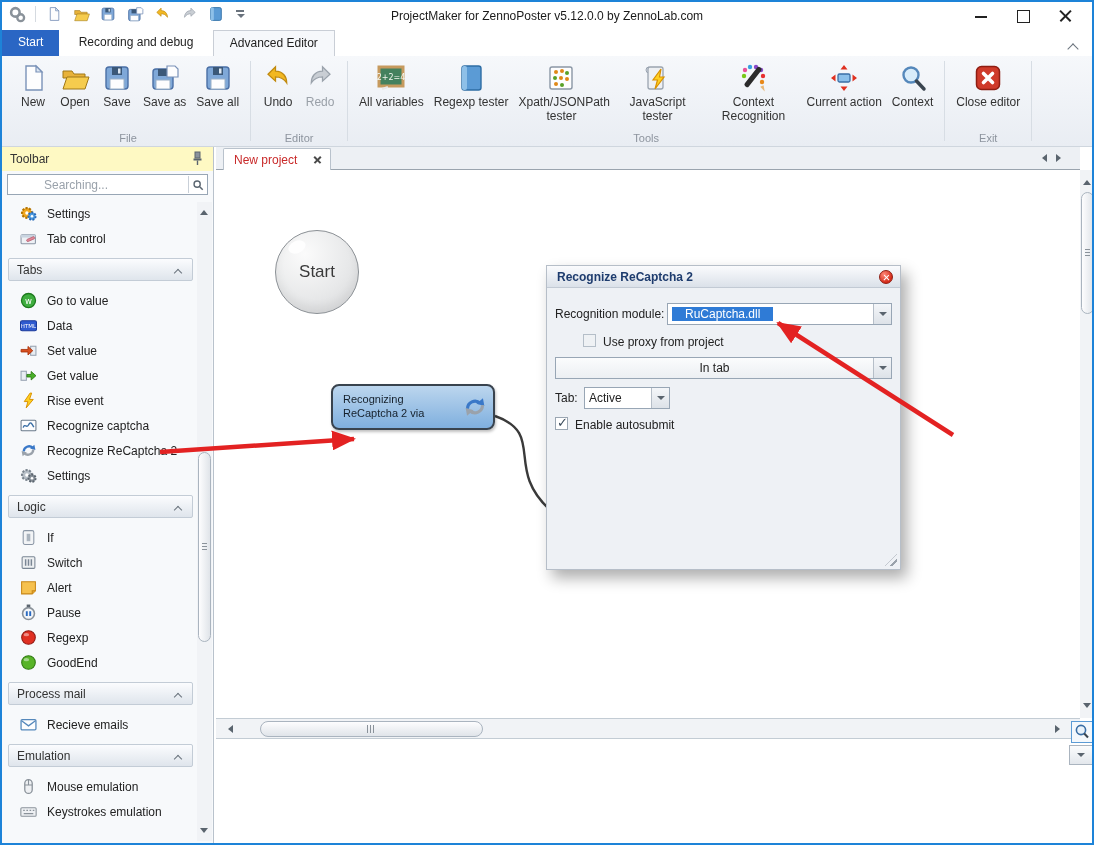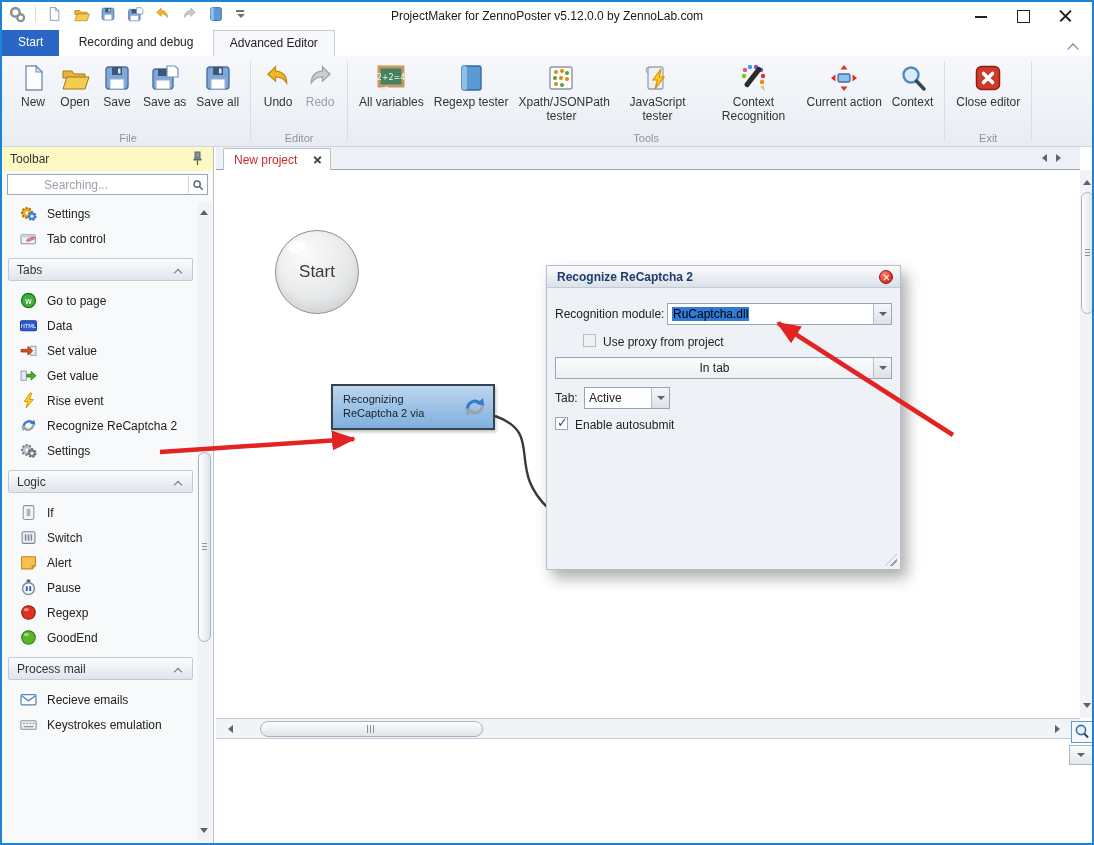--- a/index.html
+++ b/index.html
@@ -89,21 +89,21 @@
   .strip-arrows { position:absolute; right:8px; top:7px; width:36px; height:10px; }
   .canvas { position:absolute; left:0; top:23px; right:0; height:548px; background:#fff; overflow:hidden; }
 
   .start-node { position:absolute; left:59px; top:60px; width:84px; height:84px; border-radius:50%;
       background:radial-gradient(circle at 35% 28%, #fbfbfb, #e8e9ea 55%, #d5d6d8);
       border:1px solid #8a8f94; box-shadow:inset 0 -6px 10px rgba(0,0,0,0.06); }
   .start-node .lbl { position:absolute; left:0; right:0; top:31px; text-align:center; font-size:17px; color:#3a3a3a; }
   .start-node::before { content:""; position:absolute; left:12px; top:10px; width:18px; height:12px; border-radius:50%;
       background:rgba(255,255,255,0.85); transform:rotate(-25deg); }
 
-  .action-node { position:absolute; left:115px; top:214px; width:164px; height:46px; border-radius:0;
+  .action-node { position:absolute; left:115px; top:214px; width:164px; height:46px; border-radius:8px;
       background:linear-gradient(#bcd6ee,#7fafde); border:2px solid #39434e; box-shadow:1px 2px 3px rgba(0,0,0,0.25);
       display:flex; align-items:center; z-index:2; }
   .action-node .txt { flex:1; padding-left:10px; font-size:11px; color:#15202b; line-height:1.25; }
   .action-node .ref { width:36px; display:flex; justify-content:center; }
 
   .flow-svg { position:absolute; left:0; top:0; width:864px; height:548px; z-index:1; }
 
   
   .dialog { position:absolute; left:330px; top:95px; width:355px; height:305px; background:#eef1f5;
       border:1px solid #b6bec8; box-shadow:6px 8px 14px rgba(0,0,0,0.32); z-index:3; }
@@ -111,21 +111,21 @@
       background:linear-gradient(#fafbfd,#dbe1e9); border-bottom:1px solid #c2cad4; }
   .dlg-title .lbl { position:absolute; left:10px; top:4px; font-weight:bold; color:#1e3c6e; font-size:12px; }
   .dlg-close { position:absolute; right:7px; top:4px; width:14px; height:14px; border-radius:50%;
       background:radial-gradient(circle at 35% 30%, #ff8a7a, #d42a18 70%); border:1px solid #8f1d12; }
   .dlg-close::before,.dlg-close::after { content:""; position:absolute; left:2.5px; top:5.5px; width:7px; height:1.4px; background:#fff; }
   .dlg-close::before{ transform:rotate(45deg);} .dlg-close::after{ transform:rotate(-45deg);}
   .dlg-row { position:absolute; left:8px; right:8px; }
   .field-label { color:#222; font-size:12px; }
   .combo { position:relative; height:22px; background:#fff; border:1px solid #98a6b5; }
   .combo .val { position:absolute; left:4px; top:3px; font-size:12px; color:#222; white-space:nowrap; }
-  .combo .sel { background:#2f7bd6; color:#000000; padding:0 1px;text-align:right; }
+  .combo .sel { background:#2f7bd6; color:#ffffff; padding:0 13px;text-align:right; }
   .dd-btn { position:absolute; right:0; top:0; bottom:0; width:18px; border-left:1px solid #b6bec8;
       background:linear-gradient(#f4f6f9,#dde2e8); }
   .dd-btn::after { content:""; position:absolute; left:5px; top:8px; border:4px solid transparent; border-top-color:#5a646e; }
   .checkbox { position:absolute; width:13px; height:13px; background:#fff; border:1px solid #9aa6b2; }
   .checkbox.checked::after { content:"\2713"; position:absolute; left:1px; top:-3px; font-size:13px; color:#3a4a5a; font-weight:bold; }
   .checkbox.dim { background:#eef1f4; border-color:#b4bec8; }
   .resize-grip { position:absolute; right:3px; bottom:3px; width:12px; height:12px;
       background:repeating-linear-gradient(135deg, transparent 0 3px, #9aa2ab 3px 4.5px);
       clip-path:polygon(100% 0, 100% 100%, 0 100%); }
 
@@ -408,21 +408,21 @@
 
       <div class="sb-group">
         <span class="lbl">Tabs</span>
         <span class="chev chev-up"></span>
       </div>
       <div class="sb-item">
         <svg width="17" height="17" viewBox="0 0 16 16">
             <circle cx="8" cy="8" r="6.6" fill="#3fae3f" stroke="#1c7a1c" stroke-width="1.2"></circle>
             <text x="8" y="11" text-anchor="middle" font-size="8" fill="#fff" font-family="DejaVu Sans">w</text>
           </svg>
-        <span class="lbl">Go to page</span>
+        <span class="lbl">Go to value</span>
       </div>
       <div class="sb-item">
         <svg width="17" height="17" viewBox="0 0 16 16">
             <rect x="0.5" y="3.5" width="15" height="9.5" rx="1.5" fill="#2f5bd0" stroke="#1a3a9a"></rect>
             <text x="8" y="10.5" text-anchor="middle" font-size="5.2" fill="#fff" font-family="DejaVu Sans">HTML</text>
           </svg>
         <span class="lbl">Data</span>
       </div>
       <div class="sb-item">
         <svg width="17" height="17" viewBox="0 0 16 16">
@@ -436,20 +436,27 @@
             <rect x="1" y="4" width="5" height="8.5" fill="#e8edf2" stroke="#98a4b2"></rect>
             <path d="M6.5 7 h4 v-2.8 l4.5 4 -4.5 4 v-2.8 h-4 z" fill="#48b028" stroke="#2a7a10" stroke-width="0.8"></path>
           </svg>
         <span class="lbl">Get value</span>
       </div>
       <div class="sb-item">
         <svg width="17" height="17" viewBox="0 0 16 16">
             <path d="M9.5 1 L4 9 h3.4 L5.8 15 12.5 7 h-3.6 L11 1 z" fill="#ffd021" stroke="#d89000" stroke-width="0.9"></path>
           </svg>
         <span class="lbl">Rise event</span>
+      </div>
+      <div class="sb-item">
+        <svg width="17" height="17" viewBox="0 0 16 16">
+            <rect x="1" y="3" width="14" height="10" rx="1" fill="#fdfdfe" stroke="#6a7a8a"></rect>
+            <path d="M3 10 C4.5 5.5 6 11 8 7.5 S11 5.5 13 9.5" fill="none" stroke="#3a6ea5" stroke-width="1.3"></path>
+          </svg>
+        <span class="lbl">Recognize captcha</span>
       </div>
       <div class="sb-item">
         <svg width="17" height="17" viewBox="0 0 16 16">
             <path d="M3.5 9 a5 5 0 0 1 8.5-3.5" fill="none" stroke="#3a78c8" stroke-width="2.2"></path>
             <polygon points="13.5,2.5 14.5,7.5 9.5,6.2" fill="#3a78c8"></polygon>
             <path d="M12.5 7 a5 5 0 0 1 -8.5 3.5" fill="none" stroke="#9aa2ab" stroke-width="2.2"></path>
             <polygon points="2.5,13.5 1.5,8.5 6.5,9.8" fill="#9aa2ab"></polygon>
           </svg>
         <span class="lbl">Recognize ReCaptcha 2</span>
       </div>
@@ -516,20 +523,31 @@
         <span class="chev chev-up"></span>
       </div>
       <div class="sb-item">
         <svg width="17" height="17" viewBox="0 0 16 16">
             <rect x="1" y="3.5" width="14" height="9.5" rx="1" fill="#fdfdfe" stroke="#5588bb" stroke-width="1.2"></rect>
             <path d="M1.5 4.5 l6.5 4.8 6.5-4.8" fill="none" stroke="#5588bb" stroke-width="1.2"></path>
           </svg>
         <span class="lbl">Recieve emails</span>
       </div>
 
+      <div class="sb-group">
+        <span class="lbl">Emulation</span>
+        <span class="chev chev-up"></span>
+      </div>
+      <div class="sb-item">
+        <svg width="17" height="17" viewBox="0 0 16 16">
+            <rect x="4.5" y="1.5" width="7" height="13" rx="3.5" fill="#eef0f3" stroke="#8a929a" stroke-width="1.2"></rect>
+            <path d="M8 1.5 v5 M4.5 6.5 h7" stroke="#8a929a"></path>
+          </svg>
+        <span class="lbl">Mouse emulation</span>
+      </div>
       <div class="sb-item">
         <svg width="17" height="17" viewBox="0 0 16 16">
             <rect x="0.8" y="4.5" width="14.4" height="8" rx="1" fill="#eef0f3" stroke="#8a929a"></rect>
             <path d="M3 7 h1.5 M6 7 h1.5 M9 7 h1.5 M12 7 h1.5 M3.5 10 h9" stroke="#8a929a" stroke-width="1.1"></path>
           </svg>
         <span class="lbl">Keystrokes emulation</span>
       </div>
     </div>
     <div class="sb-scroll">
       <span class="tri tri-up" style="left:3px; top:4px;"></span>

